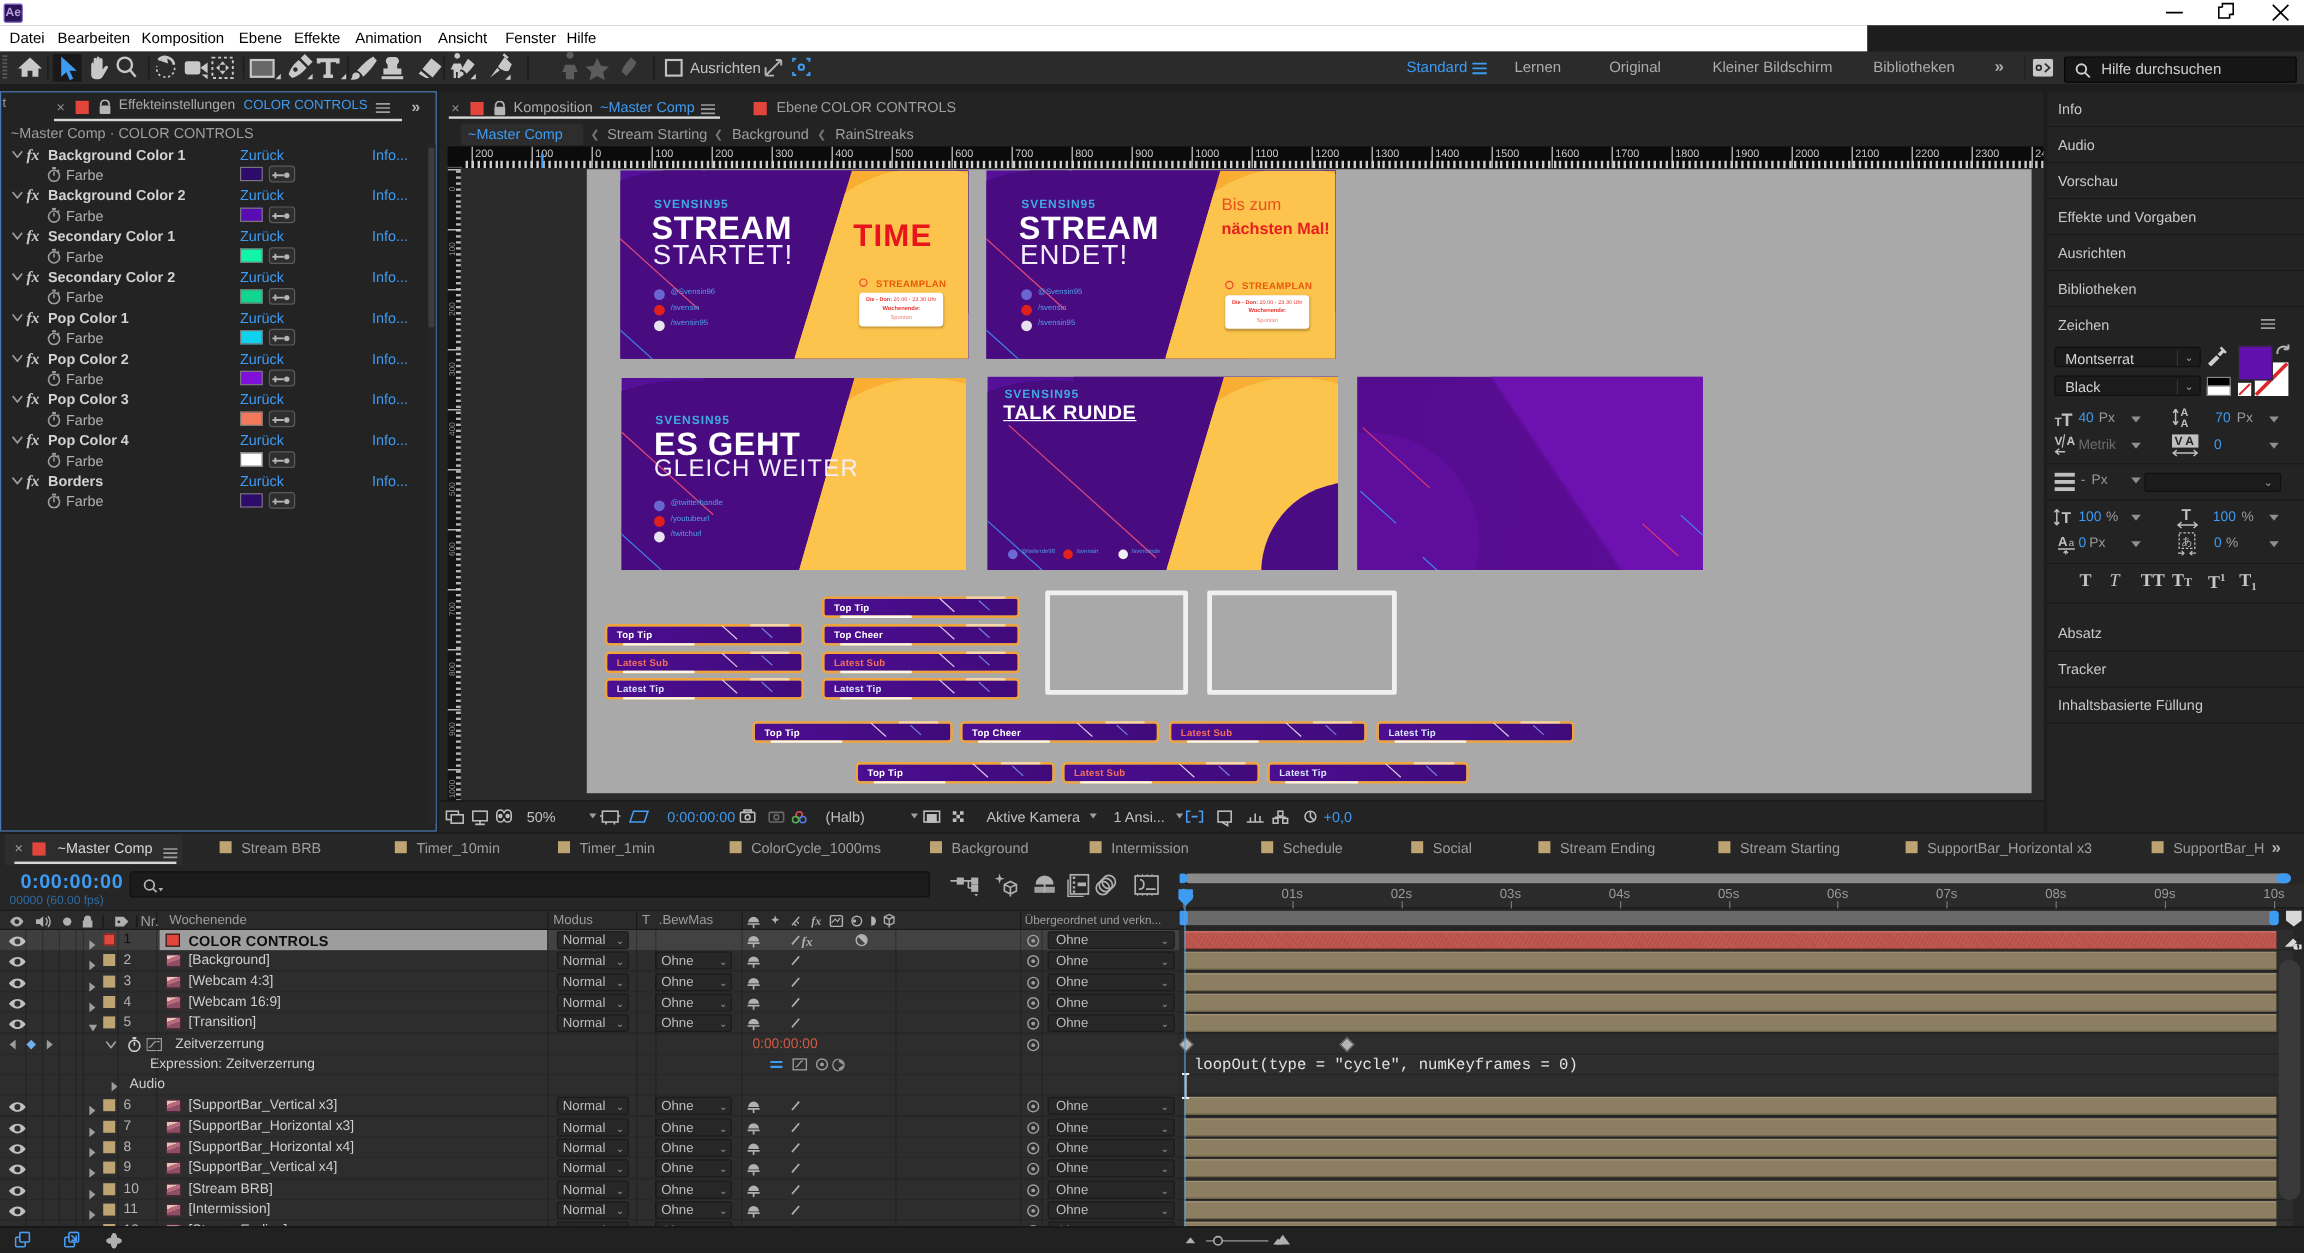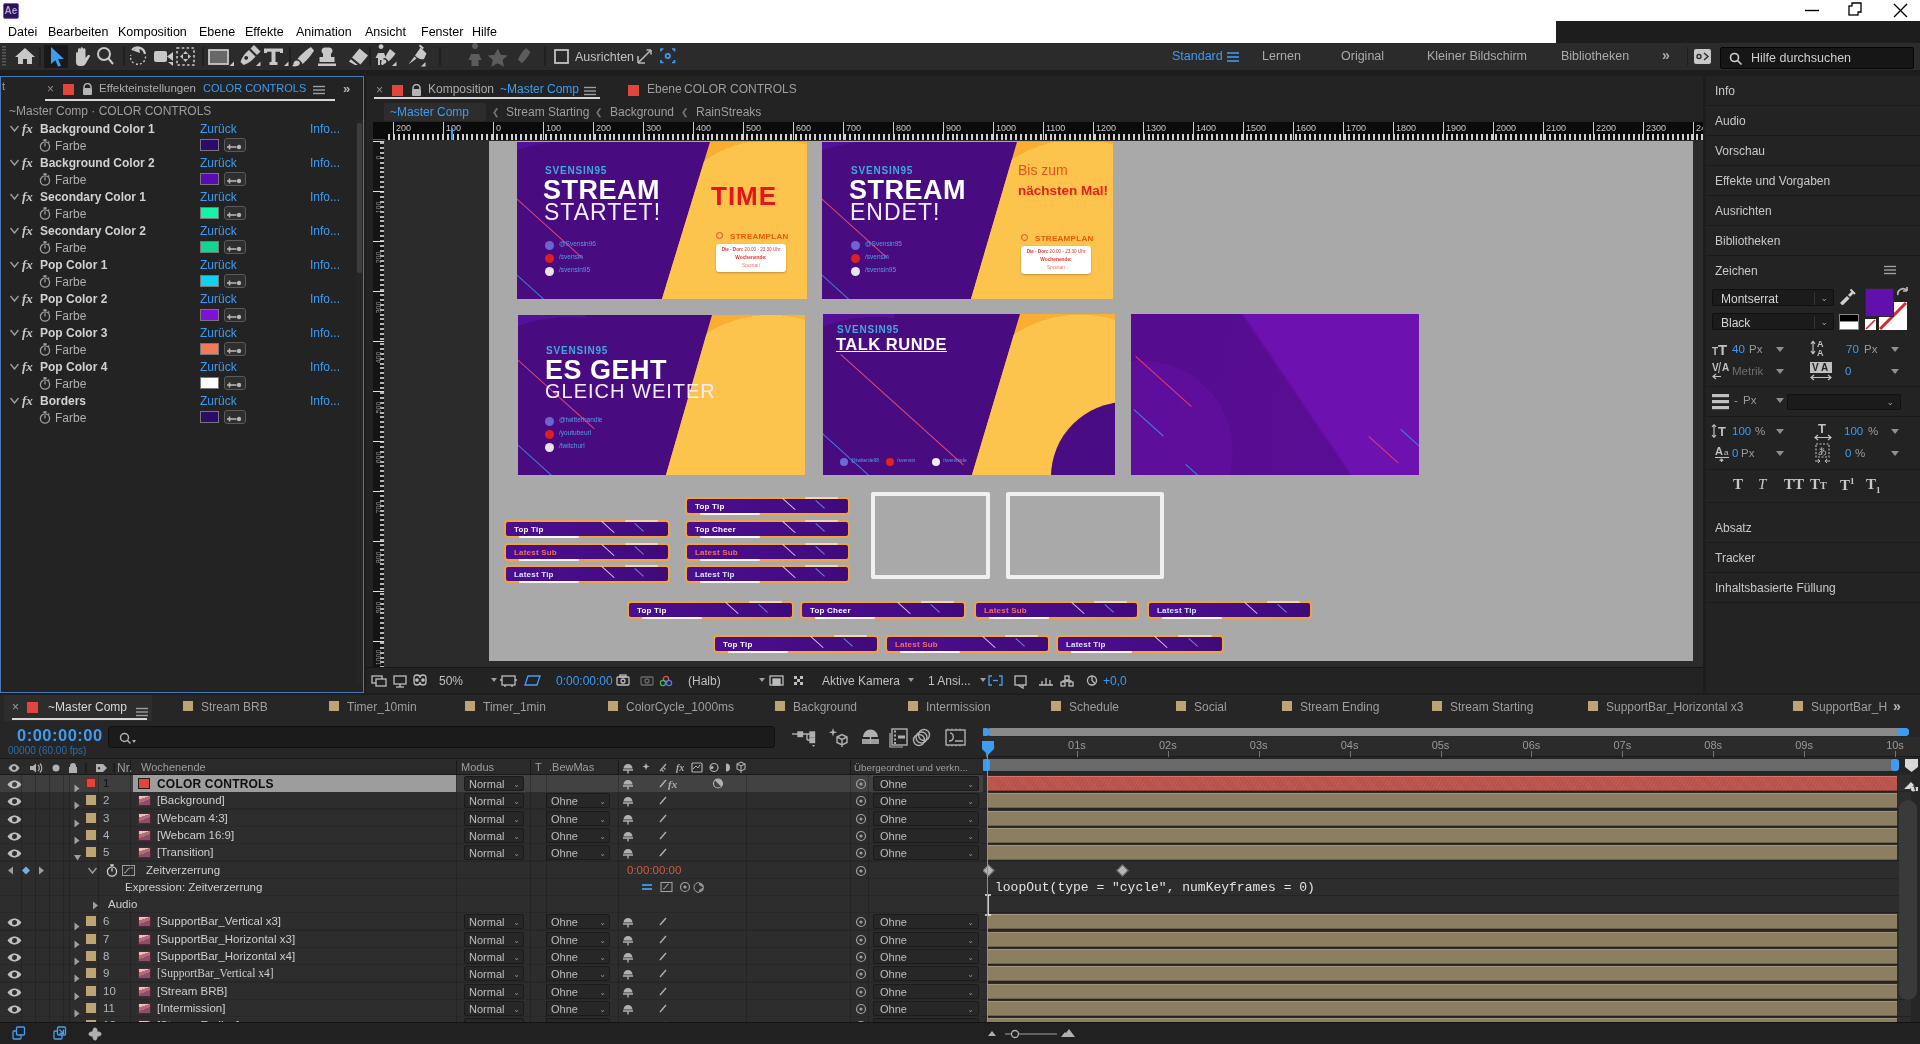--- a/index.html
+++ b/index.html
@@ -1956,21 +1956,21 @@
         <div class="lrow" style="top: 190px;">
           <svg style="position:absolute;left:7px;top:5px;" width="15" height="9" viewBox="0 0 15 9">
             <path d="M7.5 0.5 C4 0.5,1.5 3,0.5 4.5 C1.5 6,4 8.5,7.5 8.5 C11 8.5,13.5 6,14.5 4.5 C13.5 3,11 0.5,7.5 0.5 Z M7.5 7 A2.5 2.5 0 1 1 7.6 2 A2.5 2.5 0 0 1 7.5 7 Z" fill="#c0c0c0" fill-rule="evenodd"></path>
           </svg>
           <div class="abs" style="left: 73px; top: 4px; width: 7px; height: 9px;"><svg width="9" height="9">
               <path d="M1.5 0.5 L6.5 4.5 L1.5 8.5 Z" fill="#9e9e9e"></path>
             </svg></div>
           <div class="abs" style="left: 86px; top: 3px; width: 10px; height: 10px; background: rgb(189, 164, 114);"></div>
           <div class="abs" style="left: 103px; top: 2px; font-size: 11.5px; color: rgb(181, 181, 181);">9</div>
           <div class="abs" style="left: 138px; top: 3px; width: 13px; height: 11px; background: linear-gradient(160deg, rgb(232, 194, 184) 0px, rgb(232, 194, 184) 28%, rgb(182, 106, 122) 28%, rgb(182, 106, 122) 55%, rgb(142, 78, 102) 55%); border: 1px solid rgb(74, 42, 56);"></div>
-          <div class="abs" style="left: 157px; top: 2px; font-size: 11.5px; color: rgb(207, 207, 207); font-family: Liberation Serif, serif;">[SupportBar_Vertical x4]</div>
+          <div class="abs" style="left: 157px; top: 2px; font-size: 11.5px; color: rgb(207, 207, 207);">[SupportBar_Vertical x4]</div>
           <div class="modus" style="">
             <span style="position:absolute;left:4px;top:1px;">Normal</span>
             <span style="position:absolute;right:3px;top:3px;font-size:8px;color:#8f8f8f;">⌄</span>
           </div>
           <div class="ohne1" style="">
             <span style="position:absolute;left:4px;top:1px;">Ohne</span>
             <span style="position:absolute;right:3px;top:3px;font-size:8px;color:#8f8f8f;">⌄</span>
           </div>
           <svg style="position:absolute;left:622px;top:2px;" width="125" height="13" viewBox="0 0 125 13">
             <g fill="#b0b0b0">

